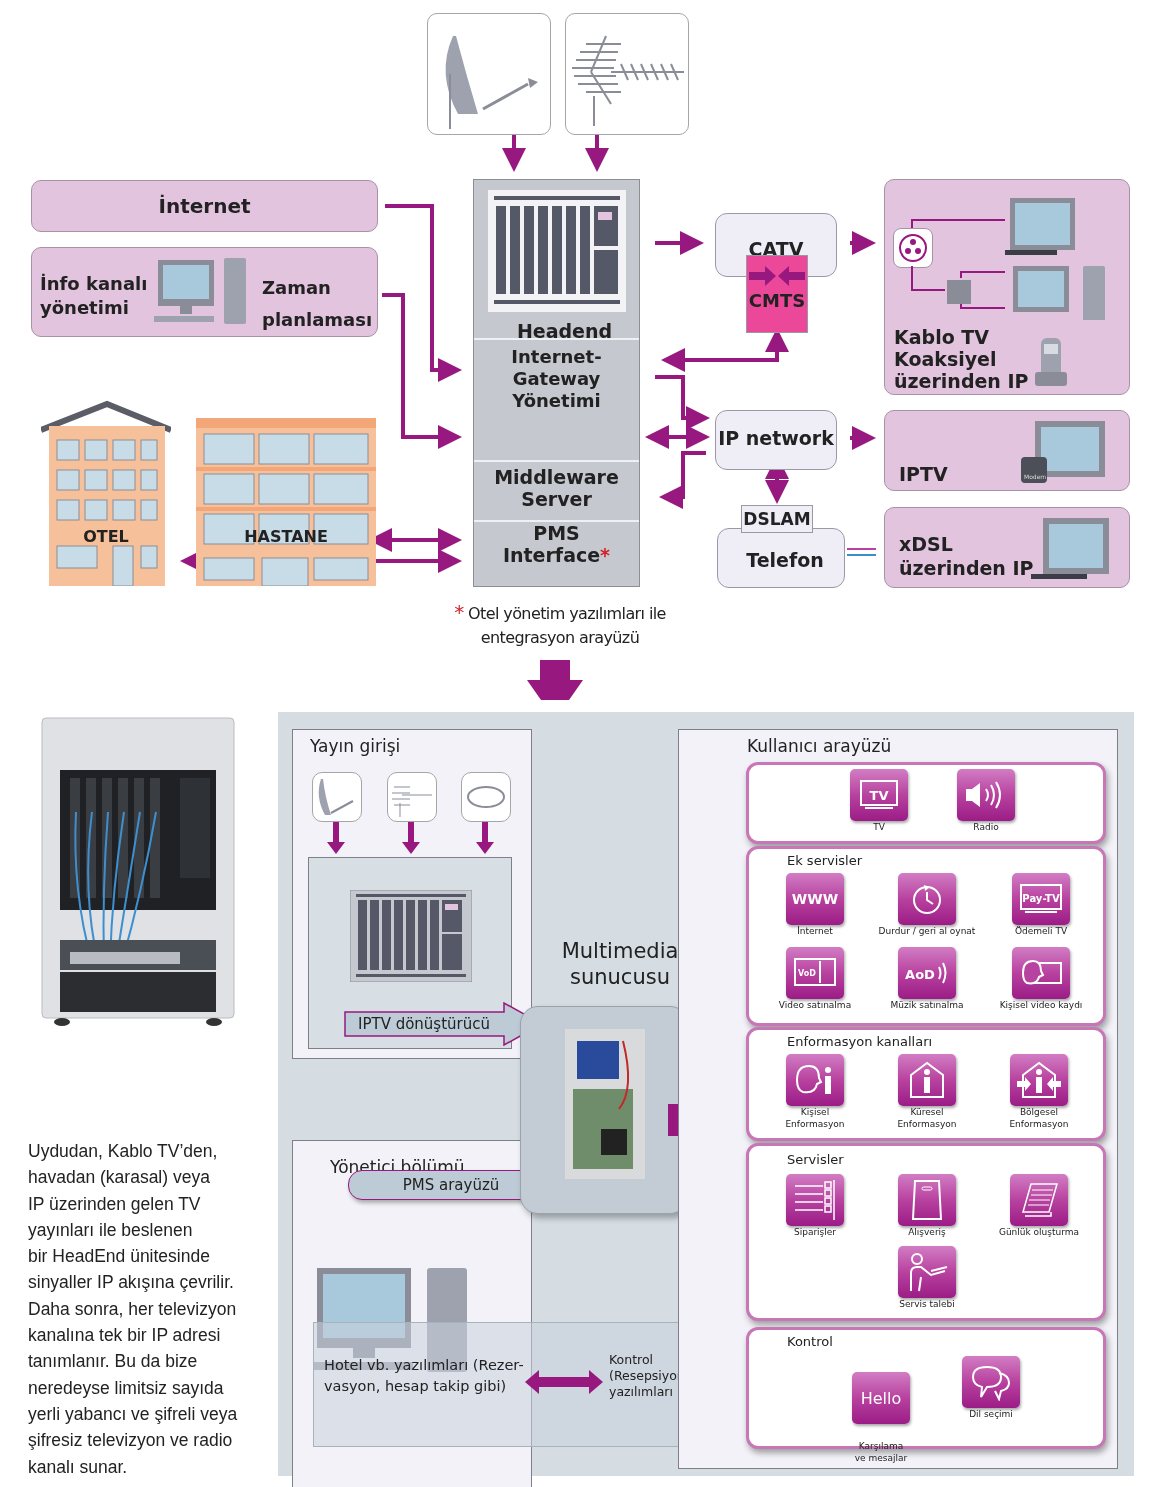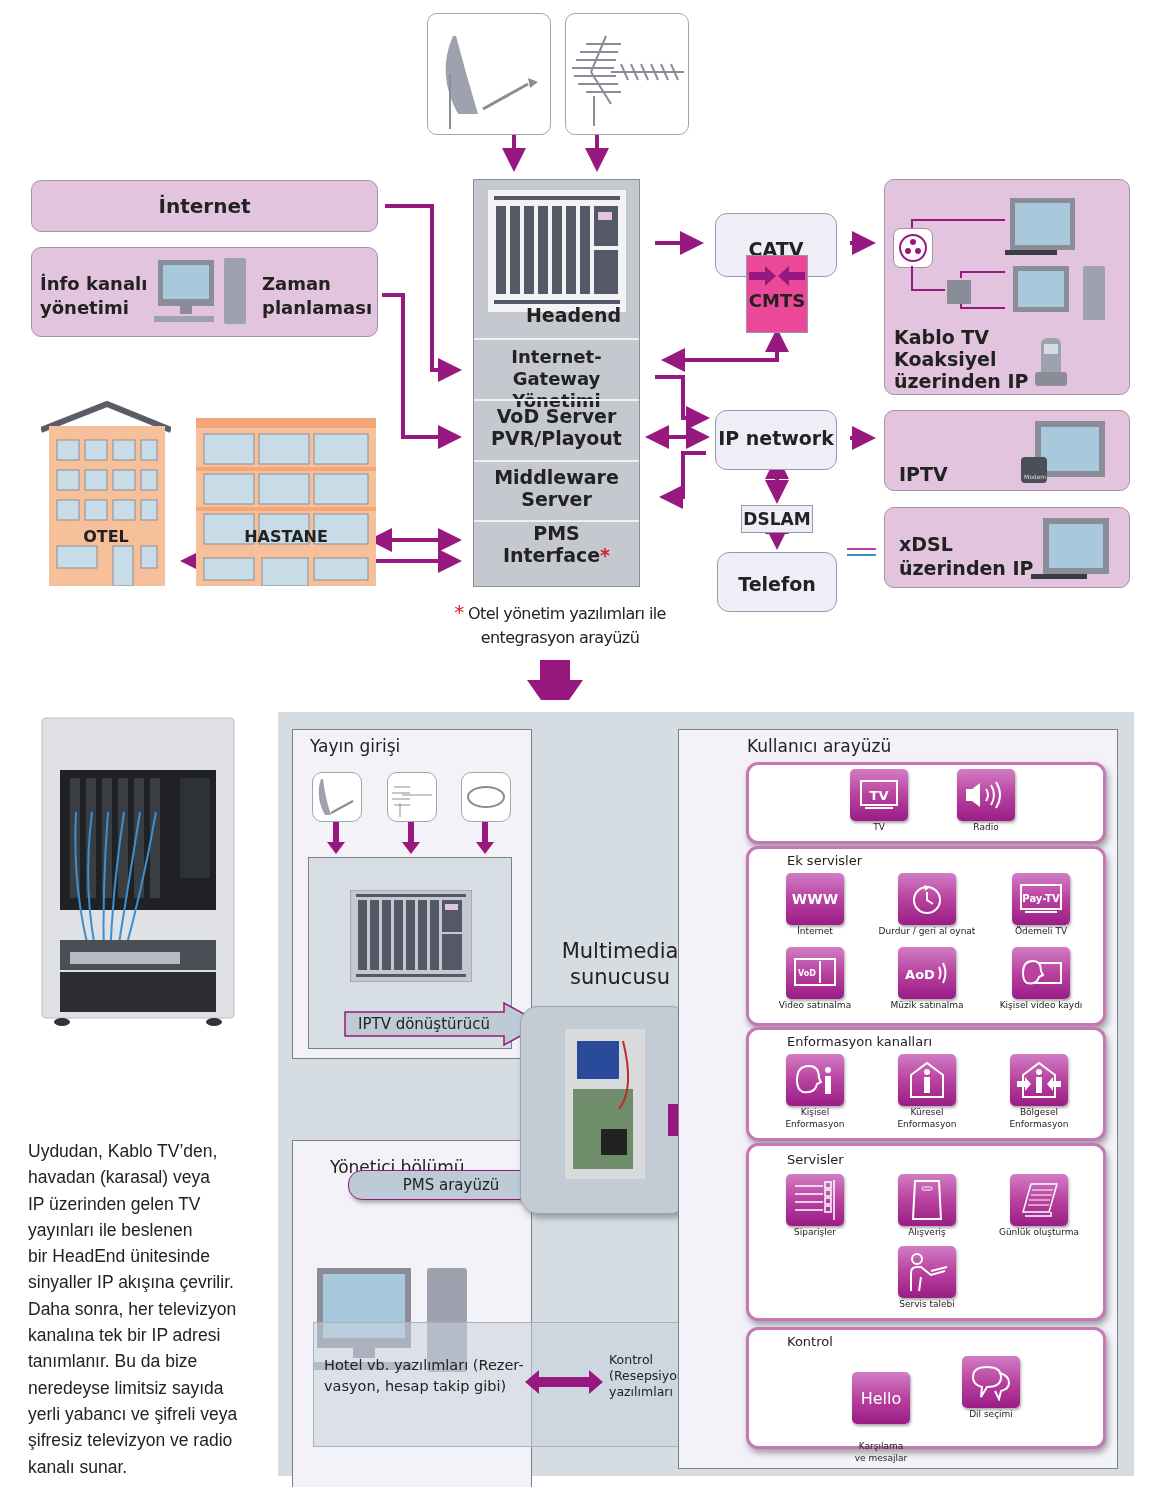--- a/index.html
+++ b/index.html
@@ -106,21 +106,21 @@
 <div class="abs pinkbox" style="left:31px;top:247px;width:345px;height:88px;">
   <div class="abs b" style="left:8px;top:24px;font-size:18px;line-height:24px;white-space:pre-line;">İnfo kanalı
 yönetimi</div>
   <svg class="abs" style="left:122px;top:8px;" width="100" height="72">
     <rect x="4" y="4" width="56" height="46" fill="#8a8d98"></rect>
     <rect x="9" y="9" width="46" height="34" fill="#a8c8dc"></rect>
     <rect x="26" y="50" width="12" height="8" fill="#8a8d98"></rect>
     <rect x="0" y="60" width="60" height="6" fill="#9ea1ae"></rect>
     <rect x="70" y="2" width="22" height="66" rx="2" fill="#9ea1ae"></rect>
   </svg>
-  <div class="abs b" style="left:230px;top:24px;font-size:18px;line-height:24px;white-space:pre-line;">Zaman
+  <div class="abs b" style="left:230px;top:24px;font-size:18px;line-height:32px;white-space:pre-line;">Zaman
 planlaması</div>
 </div>
 
 <div class="abs" style="left:41px;top:398px;width:130px;height:188px;">
   <svg width="130" height="188">
     <path d="M0,32 L66,6 L130,32" stroke="#5a5c66" stroke-width="6" fill="none"></path>
     <rect x="8" y="28" width="116" height="160" fill="#f6c09a"></rect>
     <g fill="#c8dce8" stroke="#8a8d98" stroke-width="1">
       <rect x="16" y="42" width="22" height="20"></rect>
         <rect x="44" y="42" width="22" height="20"></rect>
@@ -176,25 +176,23 @@
         <rect x="36" y="16" width="10" height="88"></rect>
       <rect x="50" y="16" width="10" height="88"></rect>
         <rect x="64" y="16" width="10" height="88"></rect>
         <rect x="78" y="16" width="10" height="88"></rect>
       <rect x="92" y="16" width="10" height="88"></rect>
         <rect x="106" y="16" width="24" height="40"></rect>
         <rect x="106" y="60" width="24" height="44"></rect>
     </g>
     <rect x="110" y="22" width="14" height="8" fill="#e2c4de"></rect>
   </svg>
-  <div class="abs rack-cell" style="left:17px;top:124px;width:165px;height:34px;padding-top:0;border-top:none;">Headend</div>
+  <div class="abs rack-cell" style="left:8px;top:124px;width:165px;height:34px;padding-top:16px;border-top:none;">Headend</div>
   <div class="abs rack-cell" style="left:0;top:158px;width:165px;height:58px;padding-top:6px;white-space:pre-line;font-size:18px;">Internet-Gateway
 Yönetimi</div>
-  <div class="abs rack-cell" style="left:0;top:219px;width:165px;height:58px;padding-top:4px;white-space:pre-line;">VoD Server
-PVR/Playout</div>
   <div class="abs rack-cell" style="left:0;top:280px;width:165px;height:58px;padding-top:4px;white-space:pre-line;">Middleware
 Server</div>
   <div class="abs rack-cell" style="left:0;top:340px;width:165px;height:58px;">
     <span style="white-space:pre-line;">PMS
 Interface</span><span style="color:#d2232a;">*</span>
   </div>
 </div>
 
 <div class="abs ctr" style="left:425px;top:600px;width:270px;font-size:16px;line-height:24px;letter-spacing:-0.6px;">
   <span style="color:#d2232a;font-size:20px;">*</span>
@@ -208,21 +206,21 @@
 <div class="abs ctr" style="left:746px;top:255px;width:60px;height:76px;background:#ec4899;border:1px solid #9a98a8;">
   <svg width="60" height="28" style="margin-top:6px;">
     <path d="M2,10 L18,10 L18,4 L29,14 L18,24 L18,18 L2,18 z" fill="#97197f"></path>
     <path d="M58,10 L42,10 L42,4 L31,14 L42,24 L42,18 L58,18 z" fill="#97197f"></path>
   </svg>
   <div class="b" style="font-size:18px;">CMTS</div>
 </div>
 <div class="abs lightbox ctr" style="left:715px;top:410px;width:120px;height:58px;">
   <div class="b" style="font-size:19px;margin-top:16px;">IP network</div>
 </div>
-<div class="abs lightbox ctr" style="left:717px;top:552px;width:118px;height:58px;">
+<div class="abs lightbox ctr" style="left:717px;top:528px;width:118px;height:58px;padding-left:8px;">
   <div class="b" style="font-size:19px;margin-top:20px;">Telefon</div>
 </div>
 <div class="abs ctr b" style="left:741px;top:505px;width:70px;height:26px;line-height:26px;background:#efeef7;border:1px solid #9a98a8;font-size:17px;">DSLAM</div>
 
 <div class="abs pinkbox" style="left:884px;top:179px;width:244px;height:214px;">
   <div class="abs" style="left:8px;top:48px;width:38px;height:38px;background:#fff;border:1px solid #a893a6;border-radius:8px;">
     <svg width="38" height="38">
         <circle cx="19" cy="19" r="13" fill="none" stroke="#97197f" stroke-width="2"></circle>
         <circle cx="19" cy="13" r="3" fill="#97197f"></circle>
         <circle cx="14" cy="22" r="3" fill="#97197f"></circle>

